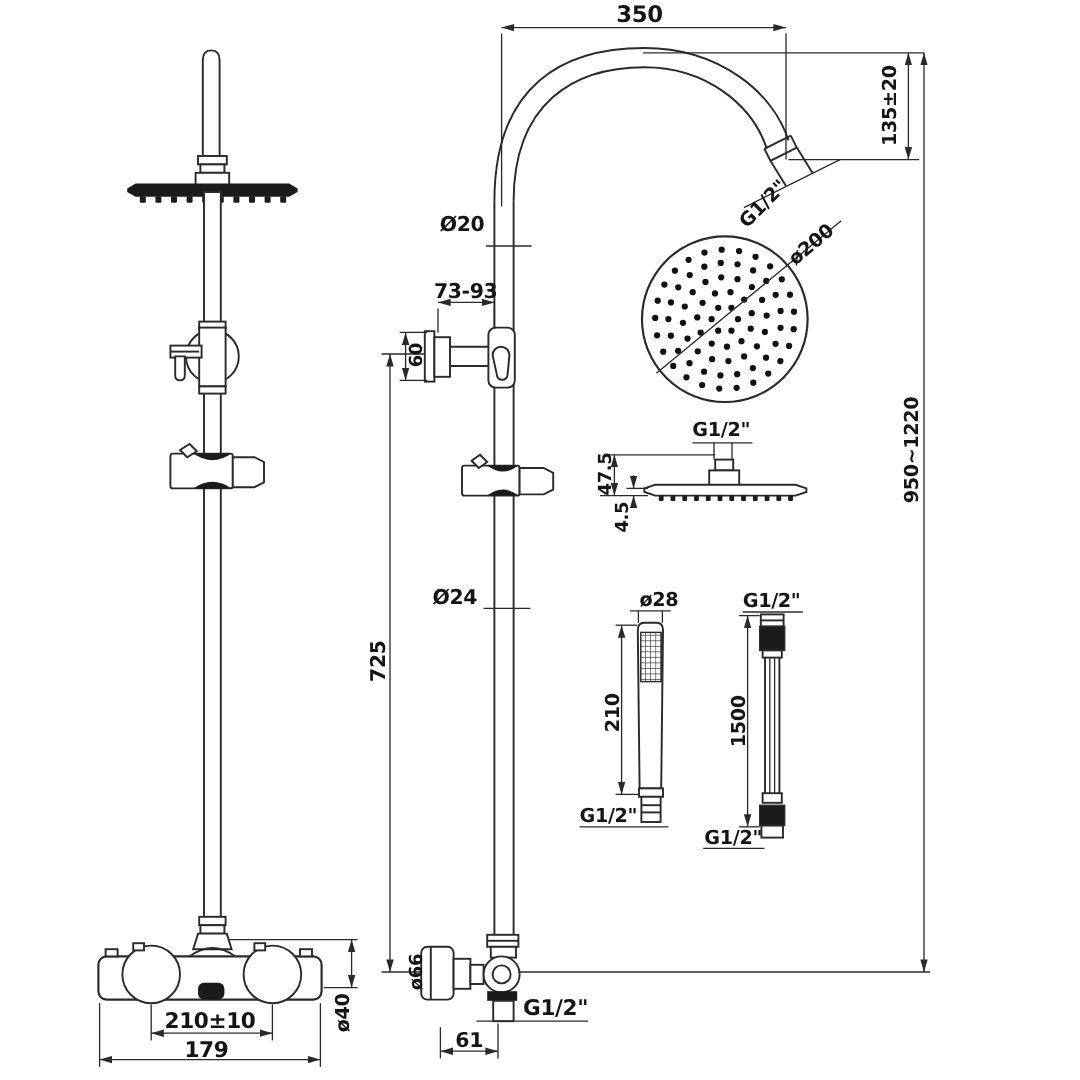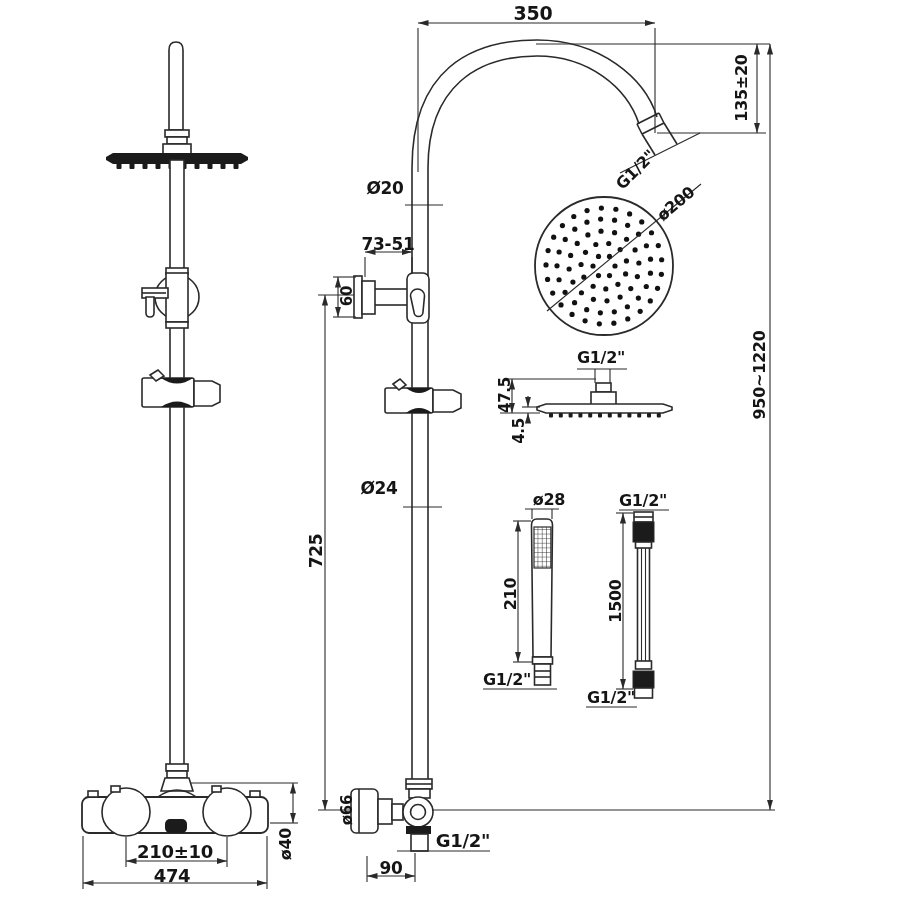--- a/index.html
+++ b/index.html
@@ -334,35 +334,35 @@
     <line class="dim" x1="586" y1="707" x2="637" y2="707"></line>
   </g>
 </svg>
 
 <div>
   <div class="lbl fs19" style="left:533px;top:13px">350</div>
   <div class="lbl v fs16" style="left:742px;top:88px">135±20</div>
   <div class="lbl d45 fs16" style="left:636px;top:170px">G1/2"</div>
   <div class="lbl d40 fs16" style="left:676px;top:204px">ø200</div>
   <div class="lbl fs17" style="left:385px;top:188px">Ø20</div>
-  <div class="lbl fs17" style="left:388px;top:244px">73-51</div>
+  <div class="lbl fs17" style="left:388px;top:244px">73-93</div>
   <div class="lbl v fs15" style="left:347px;top:296px">60</div>
   <div class="lbl v fs16" style="left:760px;top:375px">950~1220</div>
   <div class="lbl fs16" style="left:601px;top:358px">G1/2"</div>
   <div class="lbl v fs15" style="left:505px;top:395px">47.5</div>
   <div class="lbl v fs15" style="left:519px;top:431px">4.5</div>
-  <div class="lbl fs17" style="left:379px;top:488px">Ø24</div>
+  <div class="lbl fs17" style="left:379px;top:499px">Ø24</div>
   <div class="lbl v fs17" style="left:316px;top:551px">725</div>
   <div class="lbl fs16" style="left:549px;top:500px">ø28</div>
   <div class="lbl v fs16" style="left:511px;top:594px">210</div>
   <div class="lbl fs16" style="left:507px;top:680px">G1/2"</div>
   <div class="lbl fs16" style="left:643px;top:501px">G1/2"</div>
   <div class="lbl v fs16" style="left:616px;top:601px">1500</div>
   <div class="lbl fs16" style="left:611px;top:698px">G1/2"</div>
   <div class="lbl v fs15" style="left:347px;top:810px">ø66</div>
   <div class="lbl fs18" style="left:463px;top:841px">G1/2"</div>
-  <div class="lbl fs17" style="left:391px;top:868px">90</div>
+  <div class="lbl fs17" style="left:391px;top:868px">61</div>
   <div class="lbl fs18" style="left:175px;top:852px">210±10</div>
-  <div class="lbl fs18" style="left:172px;top:876px">474</div>
+  <div class="lbl fs18" style="left:172px;top:876px">179</div>
   <div class="lbl v fs16" style="left:286px;top:844px">ø40</div>
 </div>
 
 </div>
 
 </body></html>

